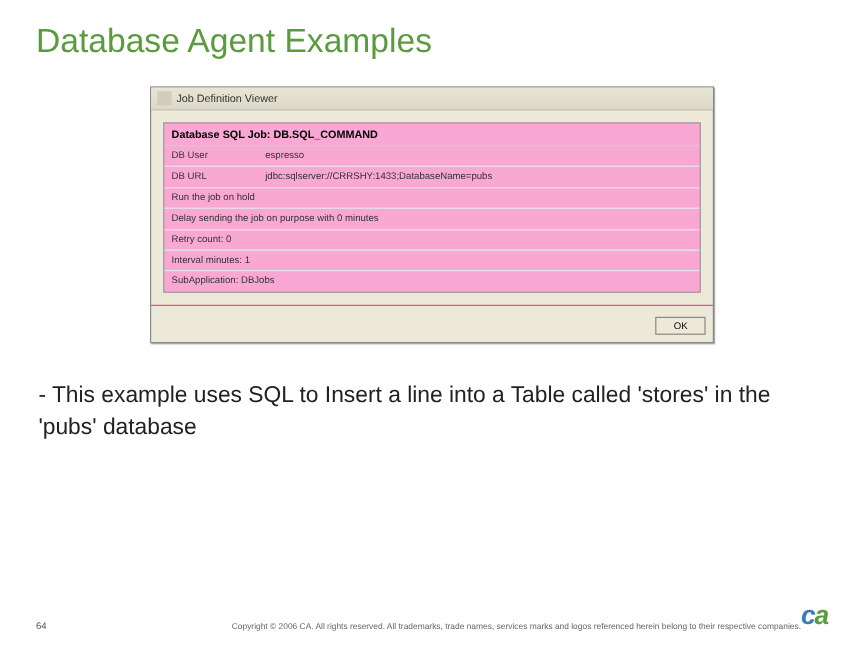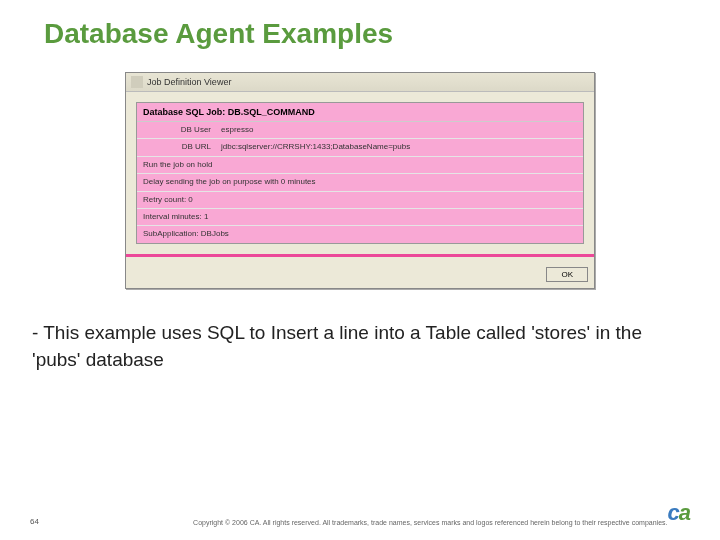--- a/index.html
+++ b/index.html
@@ -7,22 +7,22 @@
       width: 720px;
       height: 540px;
       background: #fff;
       font-family: Verdana, Arial, sans-serif;
       position: relative;
       overflow: hidden;
     }
     .slide-title {
       color: #5a9b3e;
       font-size: 28px;
-      font-weight: bold;
-      padding: 18px 0 0 44px;
+      font-weight: normal;
+      padding: 18px 0 0 30px;
     }
     .screenshot-container {
       margin: 22px auto 0;
       width: 470px;
     }
     .window {
       background: #ece9d8;
       border: 1px solid #888;
       box-shadow: 1px 1px 0 #aaa;
     }
@@ -52,21 +52,20 @@
       border: 1px solid #999;
     }
     .panel-header {
       font-size: 9px;
       font-weight: bold;
       padding: 4px 6px;
       border-bottom: 1px solid #ccc;
     }
     .panel-body {
       padding: 0;
-      text-align: right;
     }
     .row {
       display: flex;
       border-bottom: 1px solid #e5e5e5;
       font-size: 8px;
       line-height: 1.3;
     }
     .row:last-child { border-bottom: none; }
     .row-label {
       width: 80px;
@@ -79,21 +78,21 @@
       color: #333;
       word-break: break-word;
     }
     .row-full {
       padding: 3px 6px;
       color: #333;
     }
     .window-footer {
       padding: 6px;
       text-align: right;
-      border-top: 3px solid #ec4899;
+      border-top: 1px solid #ec4899;
     }
     .ok-button {
       background: #ece9d8;
       border: 1px solid #888;
       font-size: 8px;
       padding: 2px 14px;
       cursor: pointer;
     }
     .bullet-text {
       padding: 30px 40px 0 32px;

